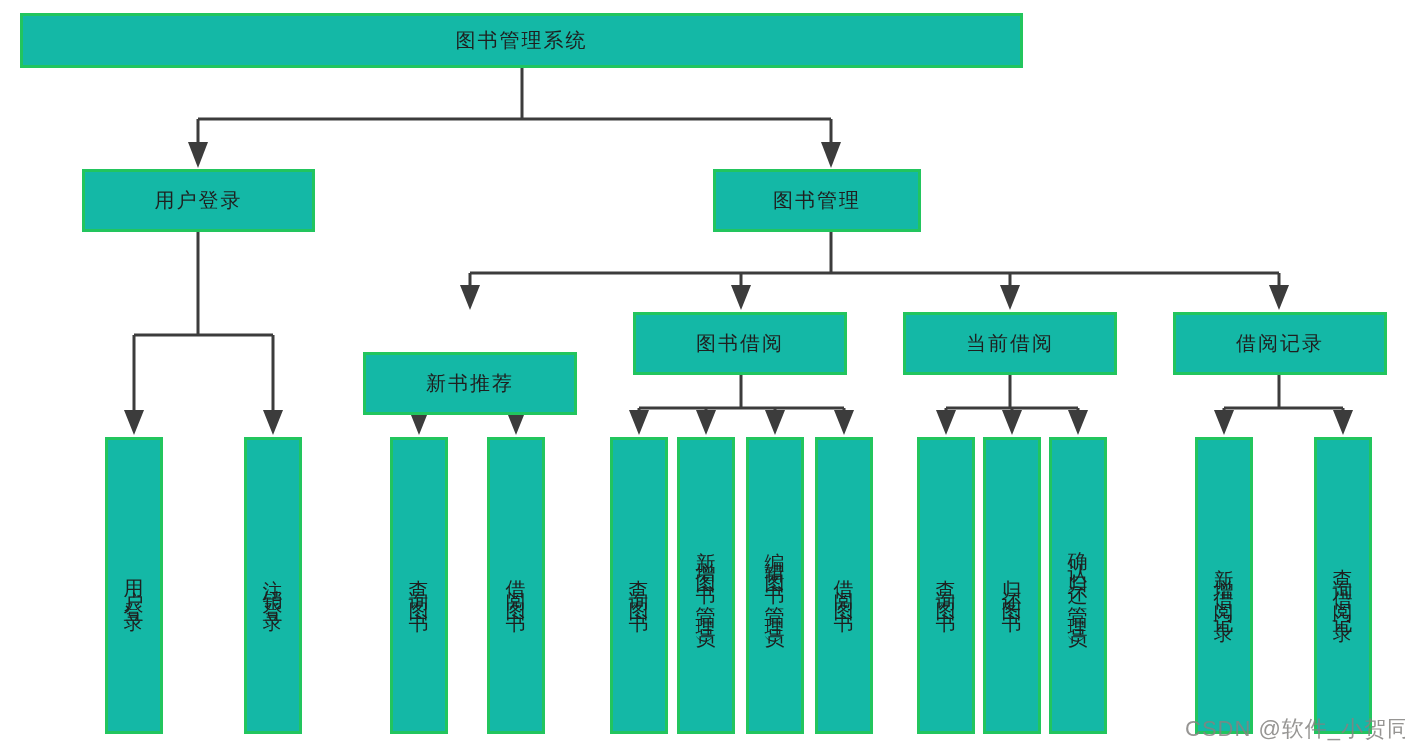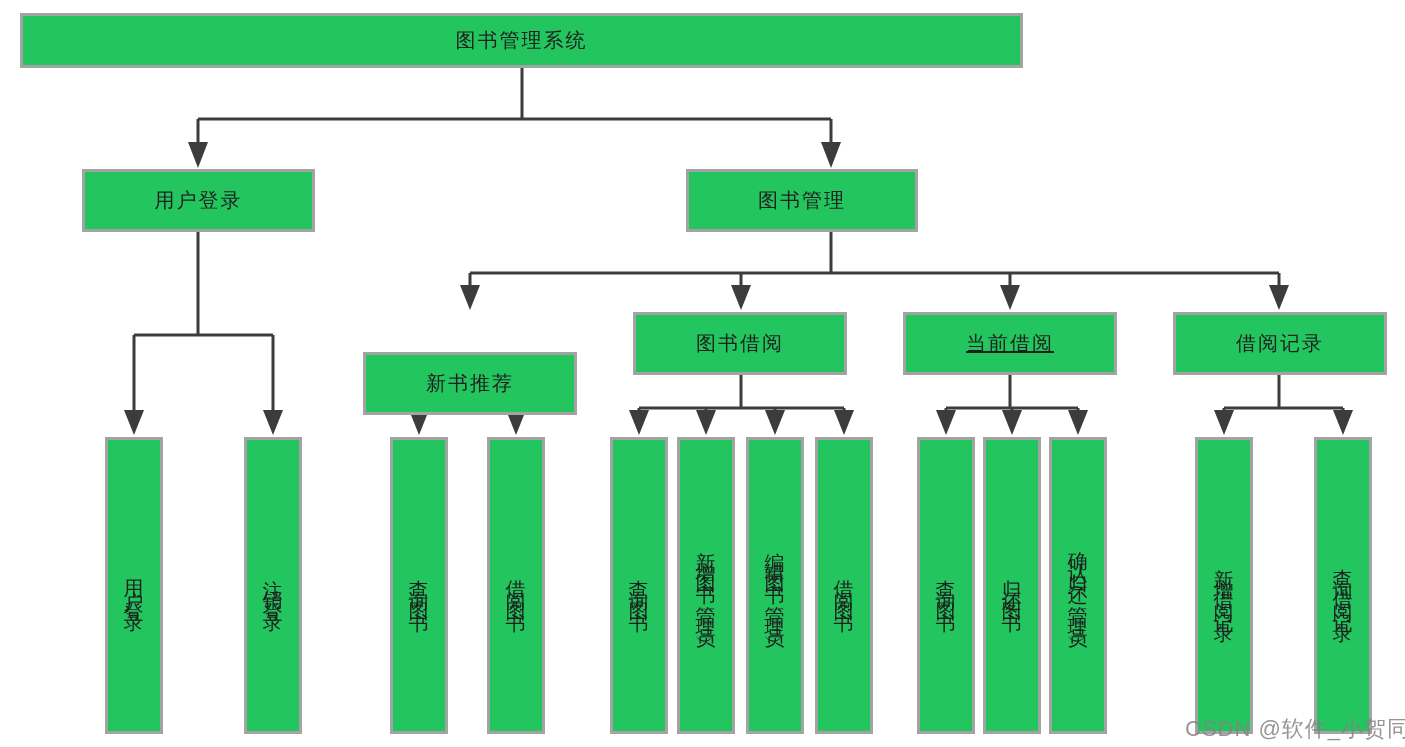--- a/index.html
+++ b/index.html
@@ -25,47 +25,47 @@
     stroke-width: 3;
     fill: none;
   }
   svg.connectors polygon {
     fill: #3c3c3c;
     stroke: none;
   }
   .node {
     position: absolute;
     box-sizing: border-box;
-    background: #22c55e;
-    border: 3px solid #a3a3a3;
+    background: #14b8a6;
+    border: 3px solid #22c55e;
     display: flex;
     align-items: center;
     justify-content: center;
     color: #1f1f1f;
     font-size: 20px;
     letter-spacing: 2px;
     white-space: nowrap;
   }
   .leaf .vtext {
     writing-mode: vertical-rl;
     text-orientation: mixed;
     line-height: 1;
     letter-spacing: 11px;
     font-size: 20px;
     white-space: nowrap;
   }
   
   .n-root        { left: 20px;   top: 13px;  width: 1003px; height: 55px; }
   
   .n-userlogin   { left: 82px;   top: 169px; width: 233px;  height: 63px; }
-  .n-bookmgmt    { left: 686px;  top: 169px; width: 232px;  height: 63px; }
+  .n-bookmgmt    { left: 713px;  top: 169px; width: 208px;  height: 63px; }
   
   .n-l3-newbook  { left: 363px;  top: 312px; width: 214px;  height: 63px; margin-top: 40px; }
   .n-l3-borrow   { left: 633px;  top: 312px; width: 214px;  height: 63px; }
-  .n-l3-current  { left: 903px;  top: 312px; width: 214px;  height: 63px; text-decoration: underline; }
+  .n-l3-current  { left: 903px;  top: 312px; width: 214px;  height: 63px; }
   .n-l3-records  { left: 1173px; top: 312px; width: 214px;  height: 63px; align-items: center; }
   
   .leaf { width: 58px; height: 297px; top: 437px; }
   .n-g1-0 { left: 105px; }
   .n-g1-1 { left: 244px; }
   .n-g2-0 { left: 390px; }
   .n-g2-1 { left: 487px; }
   .n-g3-0 { left: 610px; }
   .n-g3-1 { left: 677px; }
   .n-g3-2 { left: 746px; }

